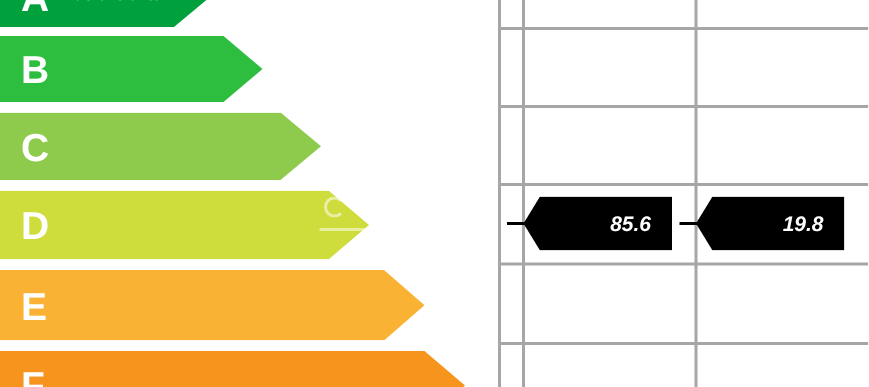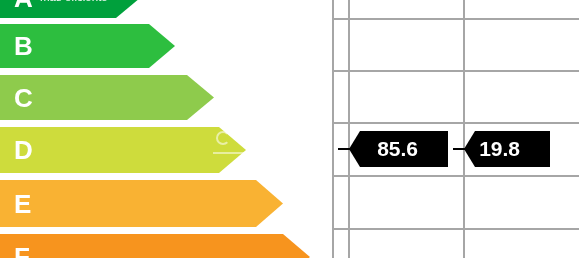--- a/index.html
+++ b/index.html
@@ -82,27 +82,28 @@
     background: #a6a6a6;
   }
 
   
   .badge {
     position: absolute;
     height: 36px;
     background: #000000;
     color: #ffffff;
     font-weight: bold;
-    font-size: 21px;
+    font-size: 14px;
     display: flex;
     align-items: center;
     justify-content: flex-end;
-    padding-right: 30px;
+    padding-right: 14px;
     box-sizing: border-box;
     clip-path: polygon(0% 50%, 11px 0%, 100% 0%, 100% 100%, 11px 100%);
+    font-style: italic;
   }
   .badge-tick {
     position: absolute;
     top: 50%;
     width: 12px;
     height: 2px;
     background: #000000;
     transform: translateY(-1px);
   }
 
@@ -165,16 +166,16 @@
       <div class="grid-hline" style="top: 70px; background: rgb(166, 166, 166);"></div>
       <div class="grid-hline" style="top: 122px; background: rgb(166, 166, 166);"></div>
       <div class="grid-hline" style="top: 175px; background: rgb(166, 166, 166);"></div>
       <div class="grid-hline" style="top: 228px; background: rgb(166, 166, 166);"></div>
     </div>
 
   <div id="badges-layer">
       <div class="badge-tick" style="left: 338px; top: 149px;"></div>
       <div class="badge" style="left: 349px; top: 131px; width: 99px;">85.6</div>
       <div class="badge-tick" style="left: 453px; top: 149px;"></div>
-      <div class="badge" style="left: 464px; top: 131px; width: 86px;">19.8</div>
+      <div class="badge" style="left: 464px; top: 131px; width: 99px;">19.8</div>
     </div>
 
 </div>
 
 </body></html>

